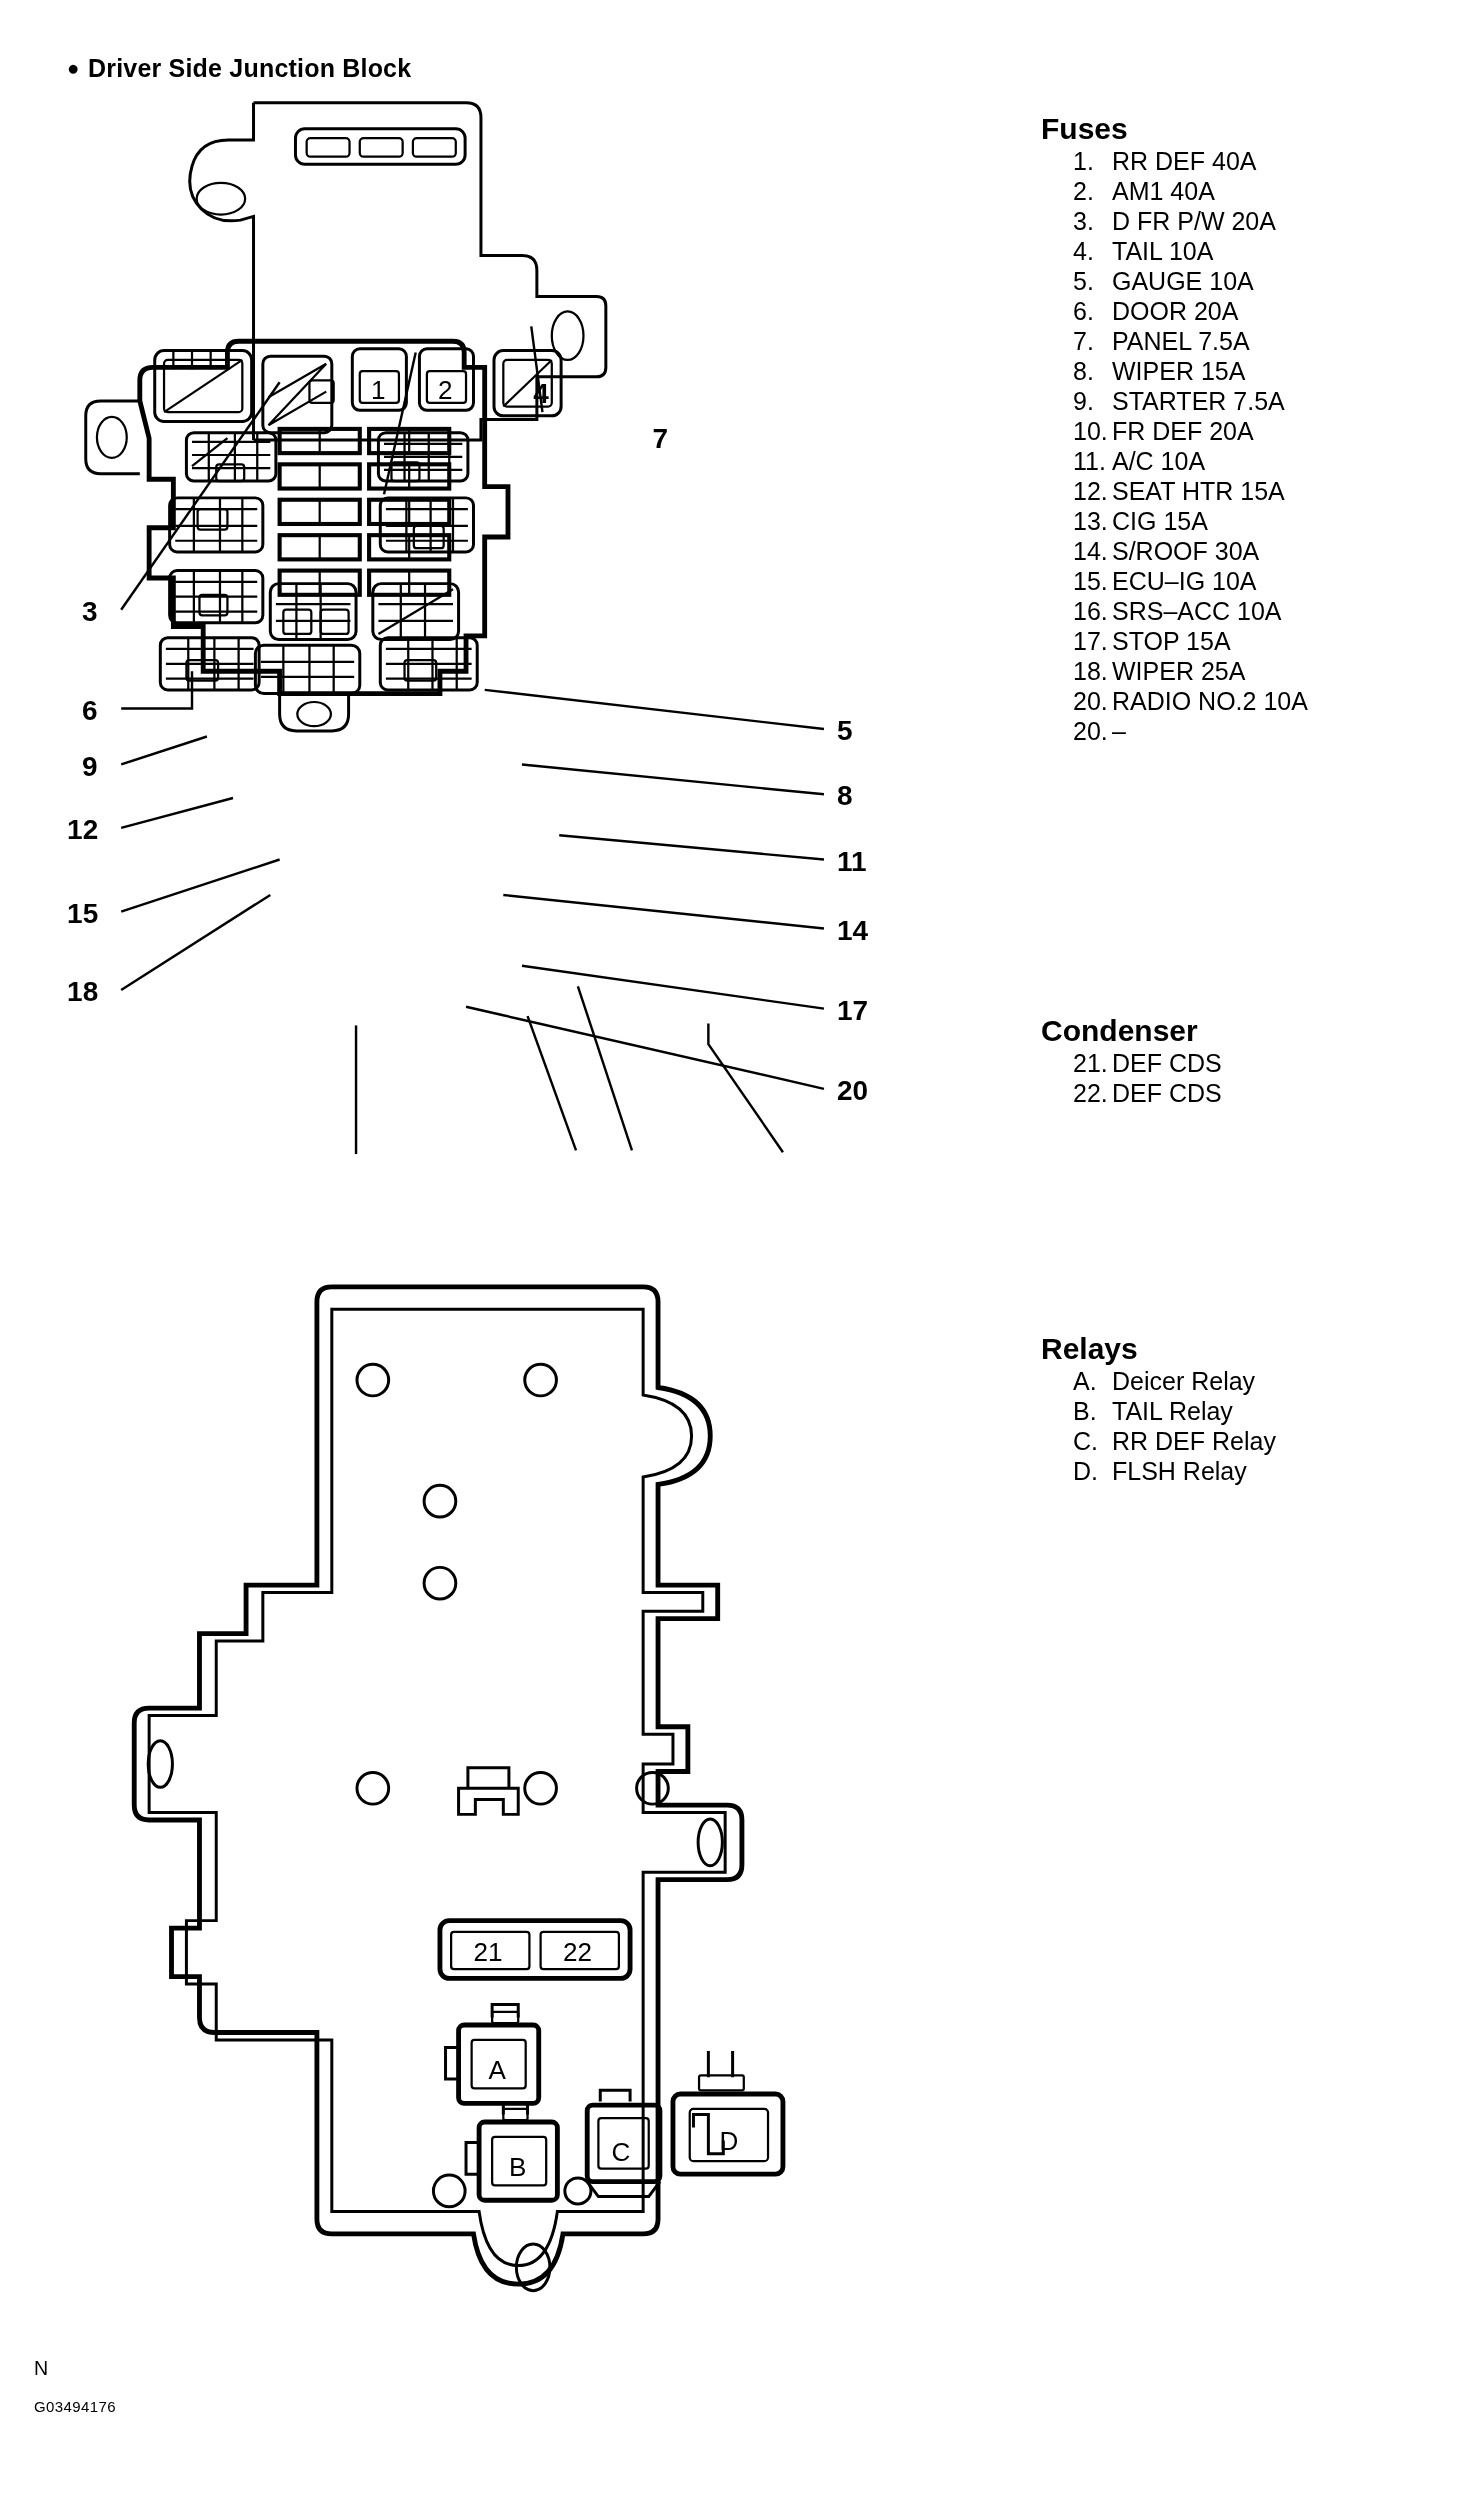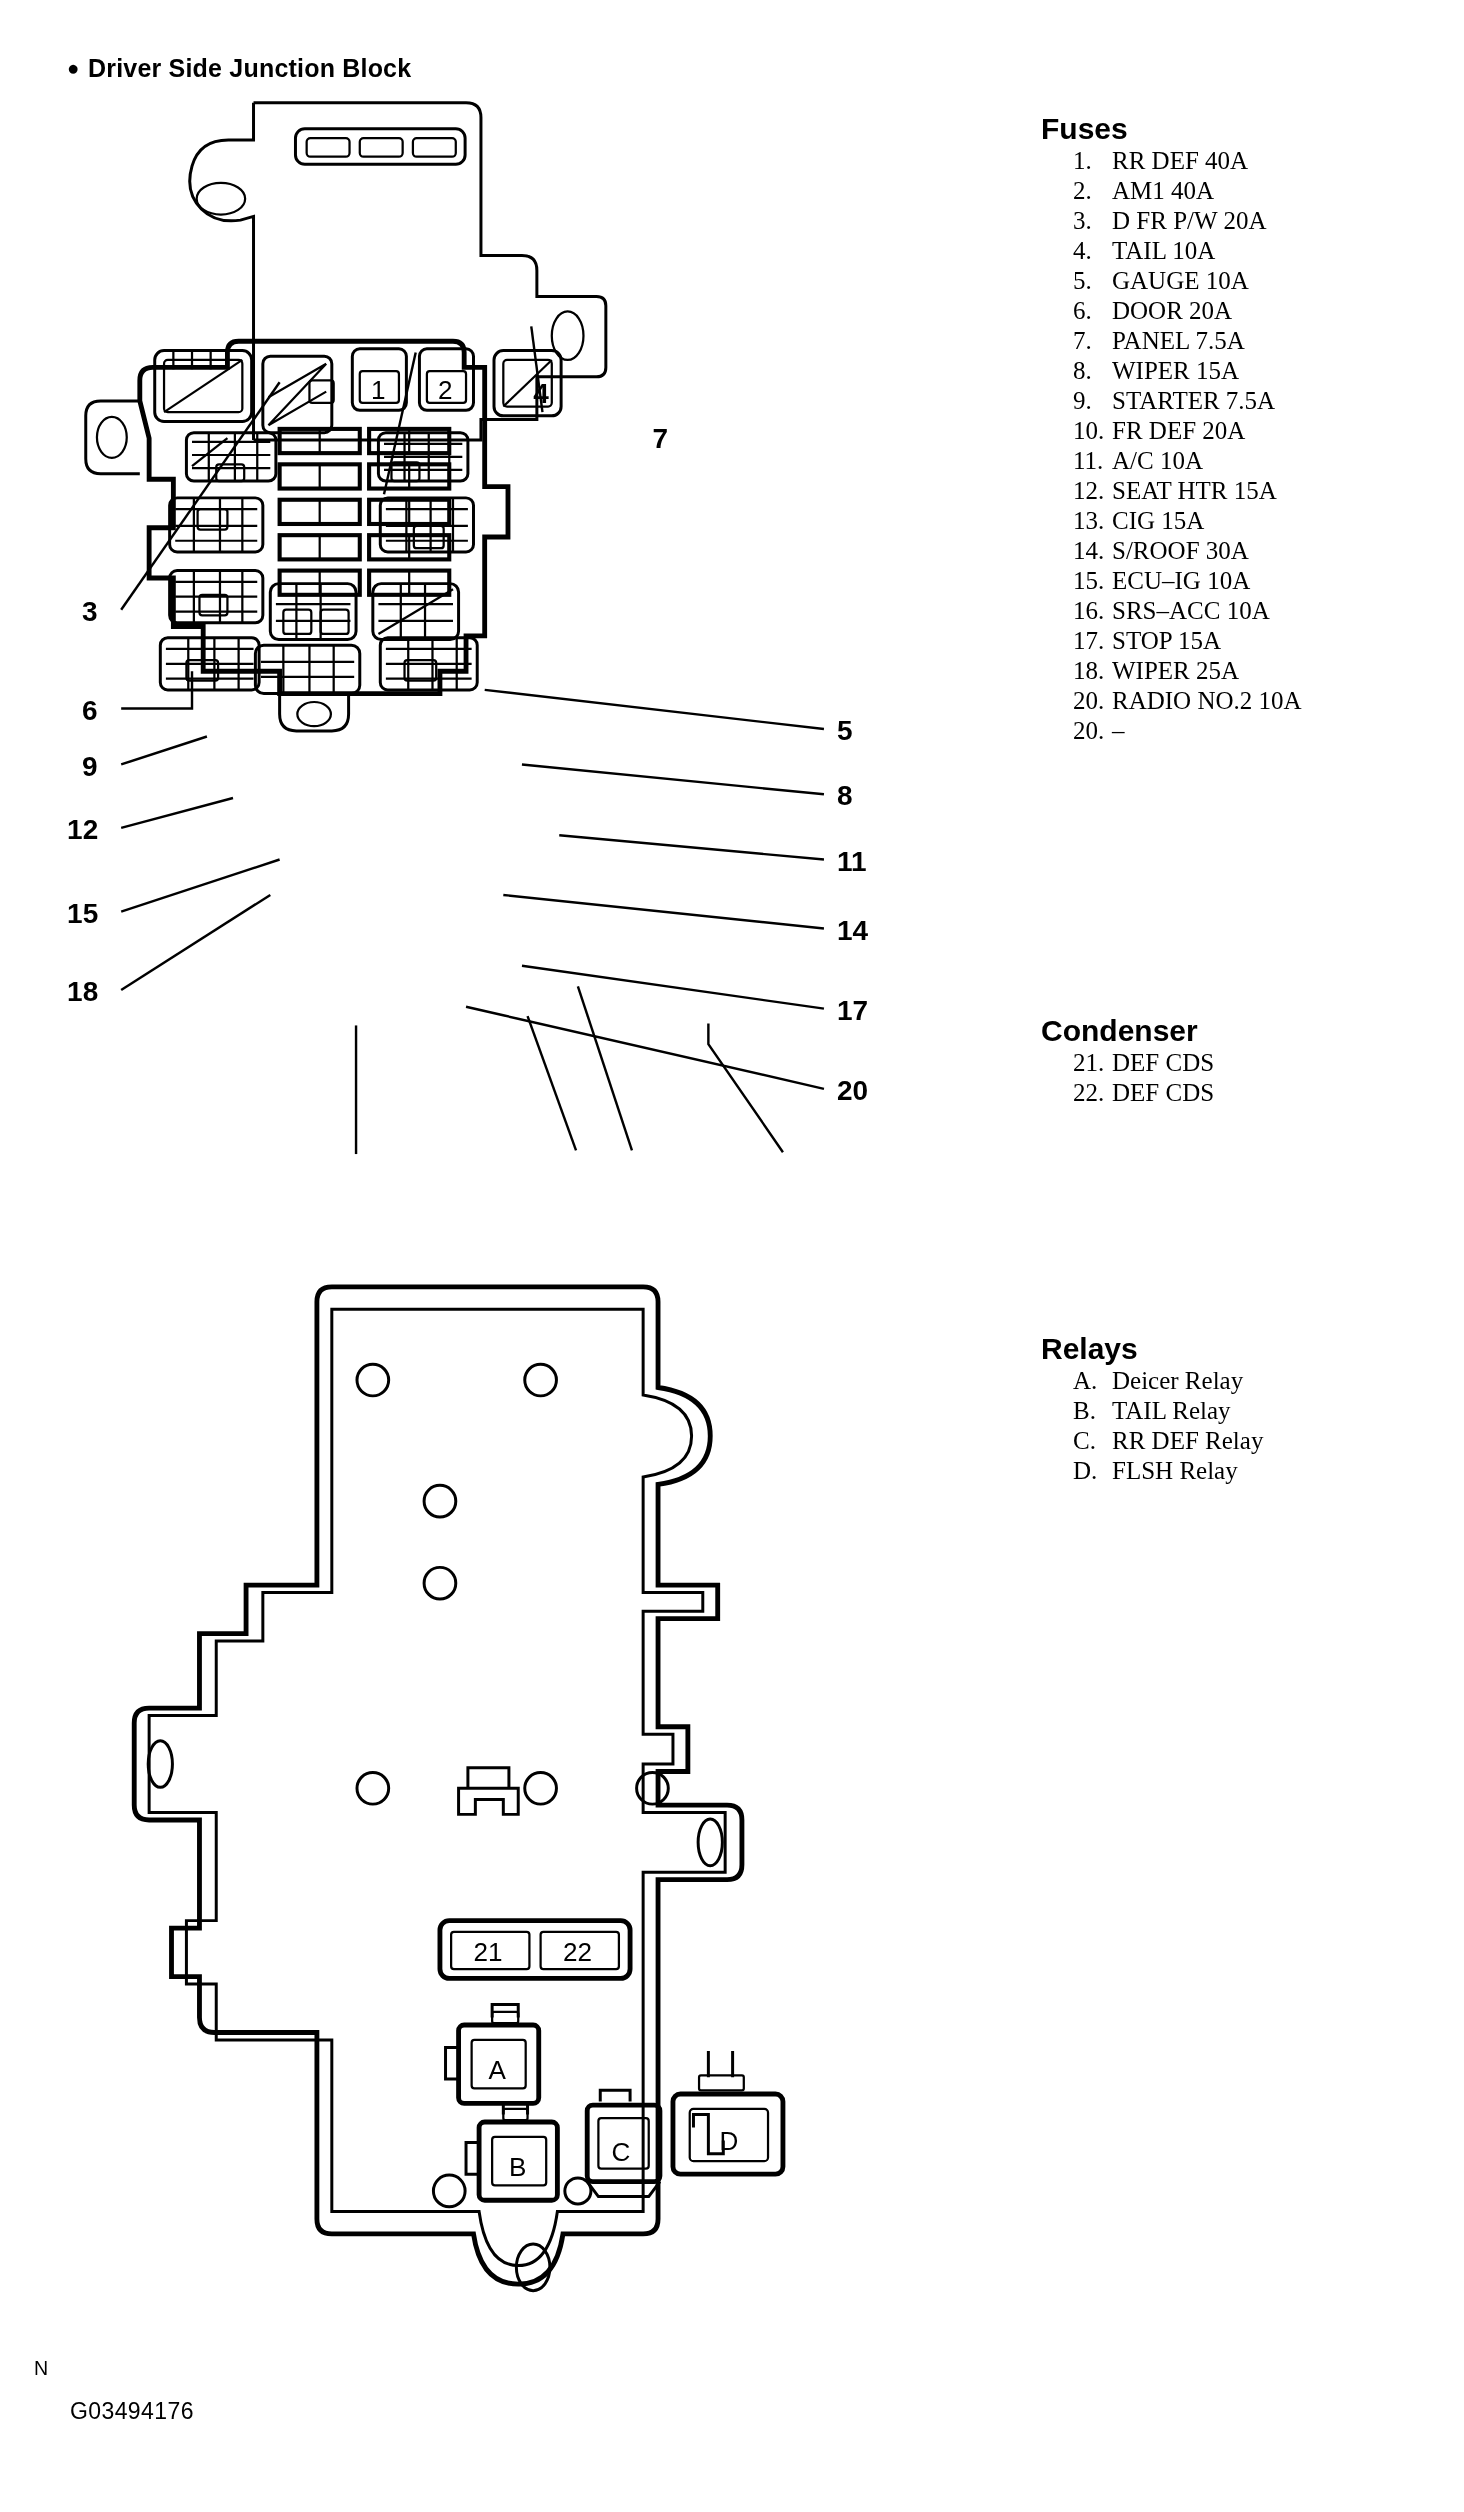--- a/index.html
+++ b/index.html
@@ -9,30 +9,30 @@
   .page{position:absolute;left:0;top:0;width:1316px;height:2512px;}
 
   
   #title{position:absolute;left:67px;top:54px;font-size:25px;font-weight:bold;
          letter-spacing:0.2px;white-space:nowrap;}
   #title .bullet{font-size:20.5px;vertical-align:1.9px;margin-right:8.4px;}
 
   
   .legend{position:absolute;font-size:25px;line-height:30px;white-space:nowrap;}
   .legend h4{margin:0 0 1.9px 0;font-size:30px;font-weight:bold;}
-  .legend ol{margin:0;padding:0;list-style:none;font-family:Liberation Serif, serif;}
+  .legend ol{margin:0;padding:0;list-style:none;}
   .legend li{padding-left:32px;white-space:nowrap;}
   .legend li .num{display:inline-block;min-width:39px;}
   #fuses-legend{left:1041px;top:114px;}
   #condenser-legend{left:1041px;top:1016px;}
   #relays-legend{left:1041px;top:1304px;margin-top:30px;}
 
   
   #footer-n{position:absolute;left:34px;top:2357px;font-size:19.6px;}
-  #footer-code{position:absolute;left:34px;top:2398px;font-size:23px;letter-spacing:0.4px;margin-left:36px;}
+  #footer-code{position:absolute;left:34px;top:2398px;font-size:15px;letter-spacing:0.4px;}
 
   
   svg{display:block;}
   .dg{position:absolute;}
   #diagram-top{left:0px;top:56px;}
   #diagram-bottom{left:0px;top:1212px;}
 
   .ln{fill:none;stroke:#000;stroke-width:3.2;}
   .ln-thick{fill:none;stroke:#000;stroke-width:5.2;}
   .ln-thin{fill:none;stroke:#000;stroke-width:2.4;}

